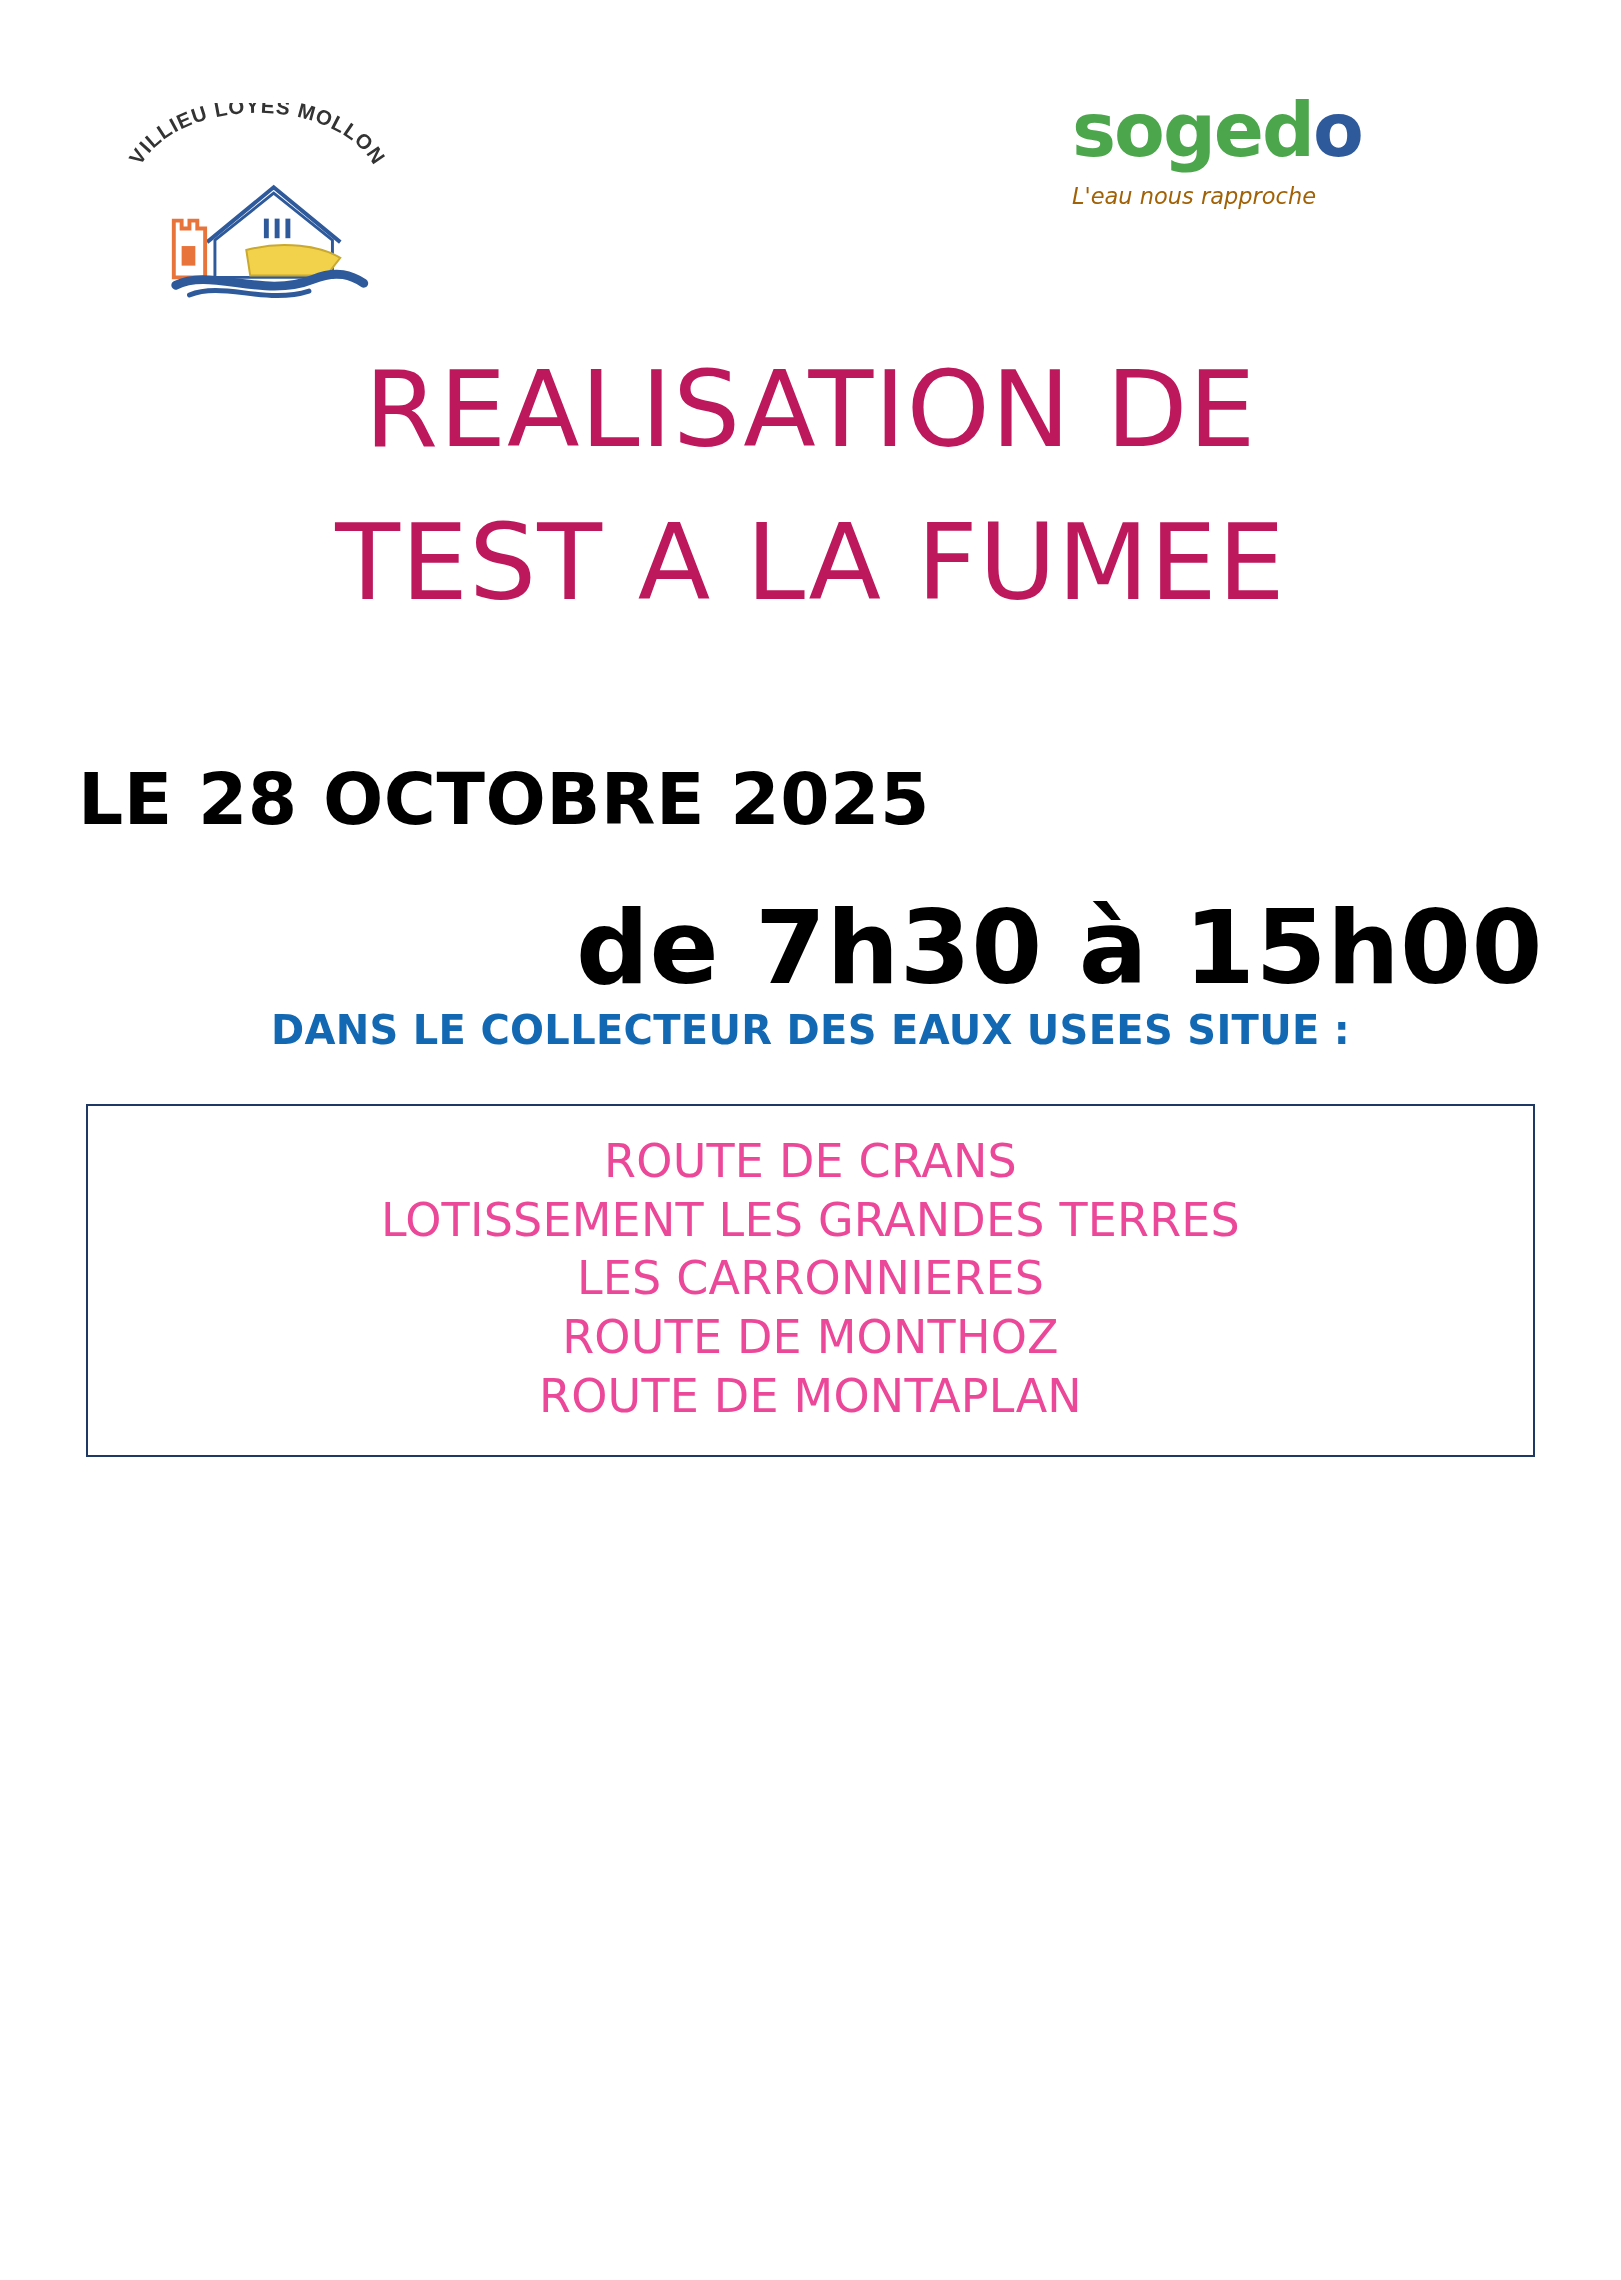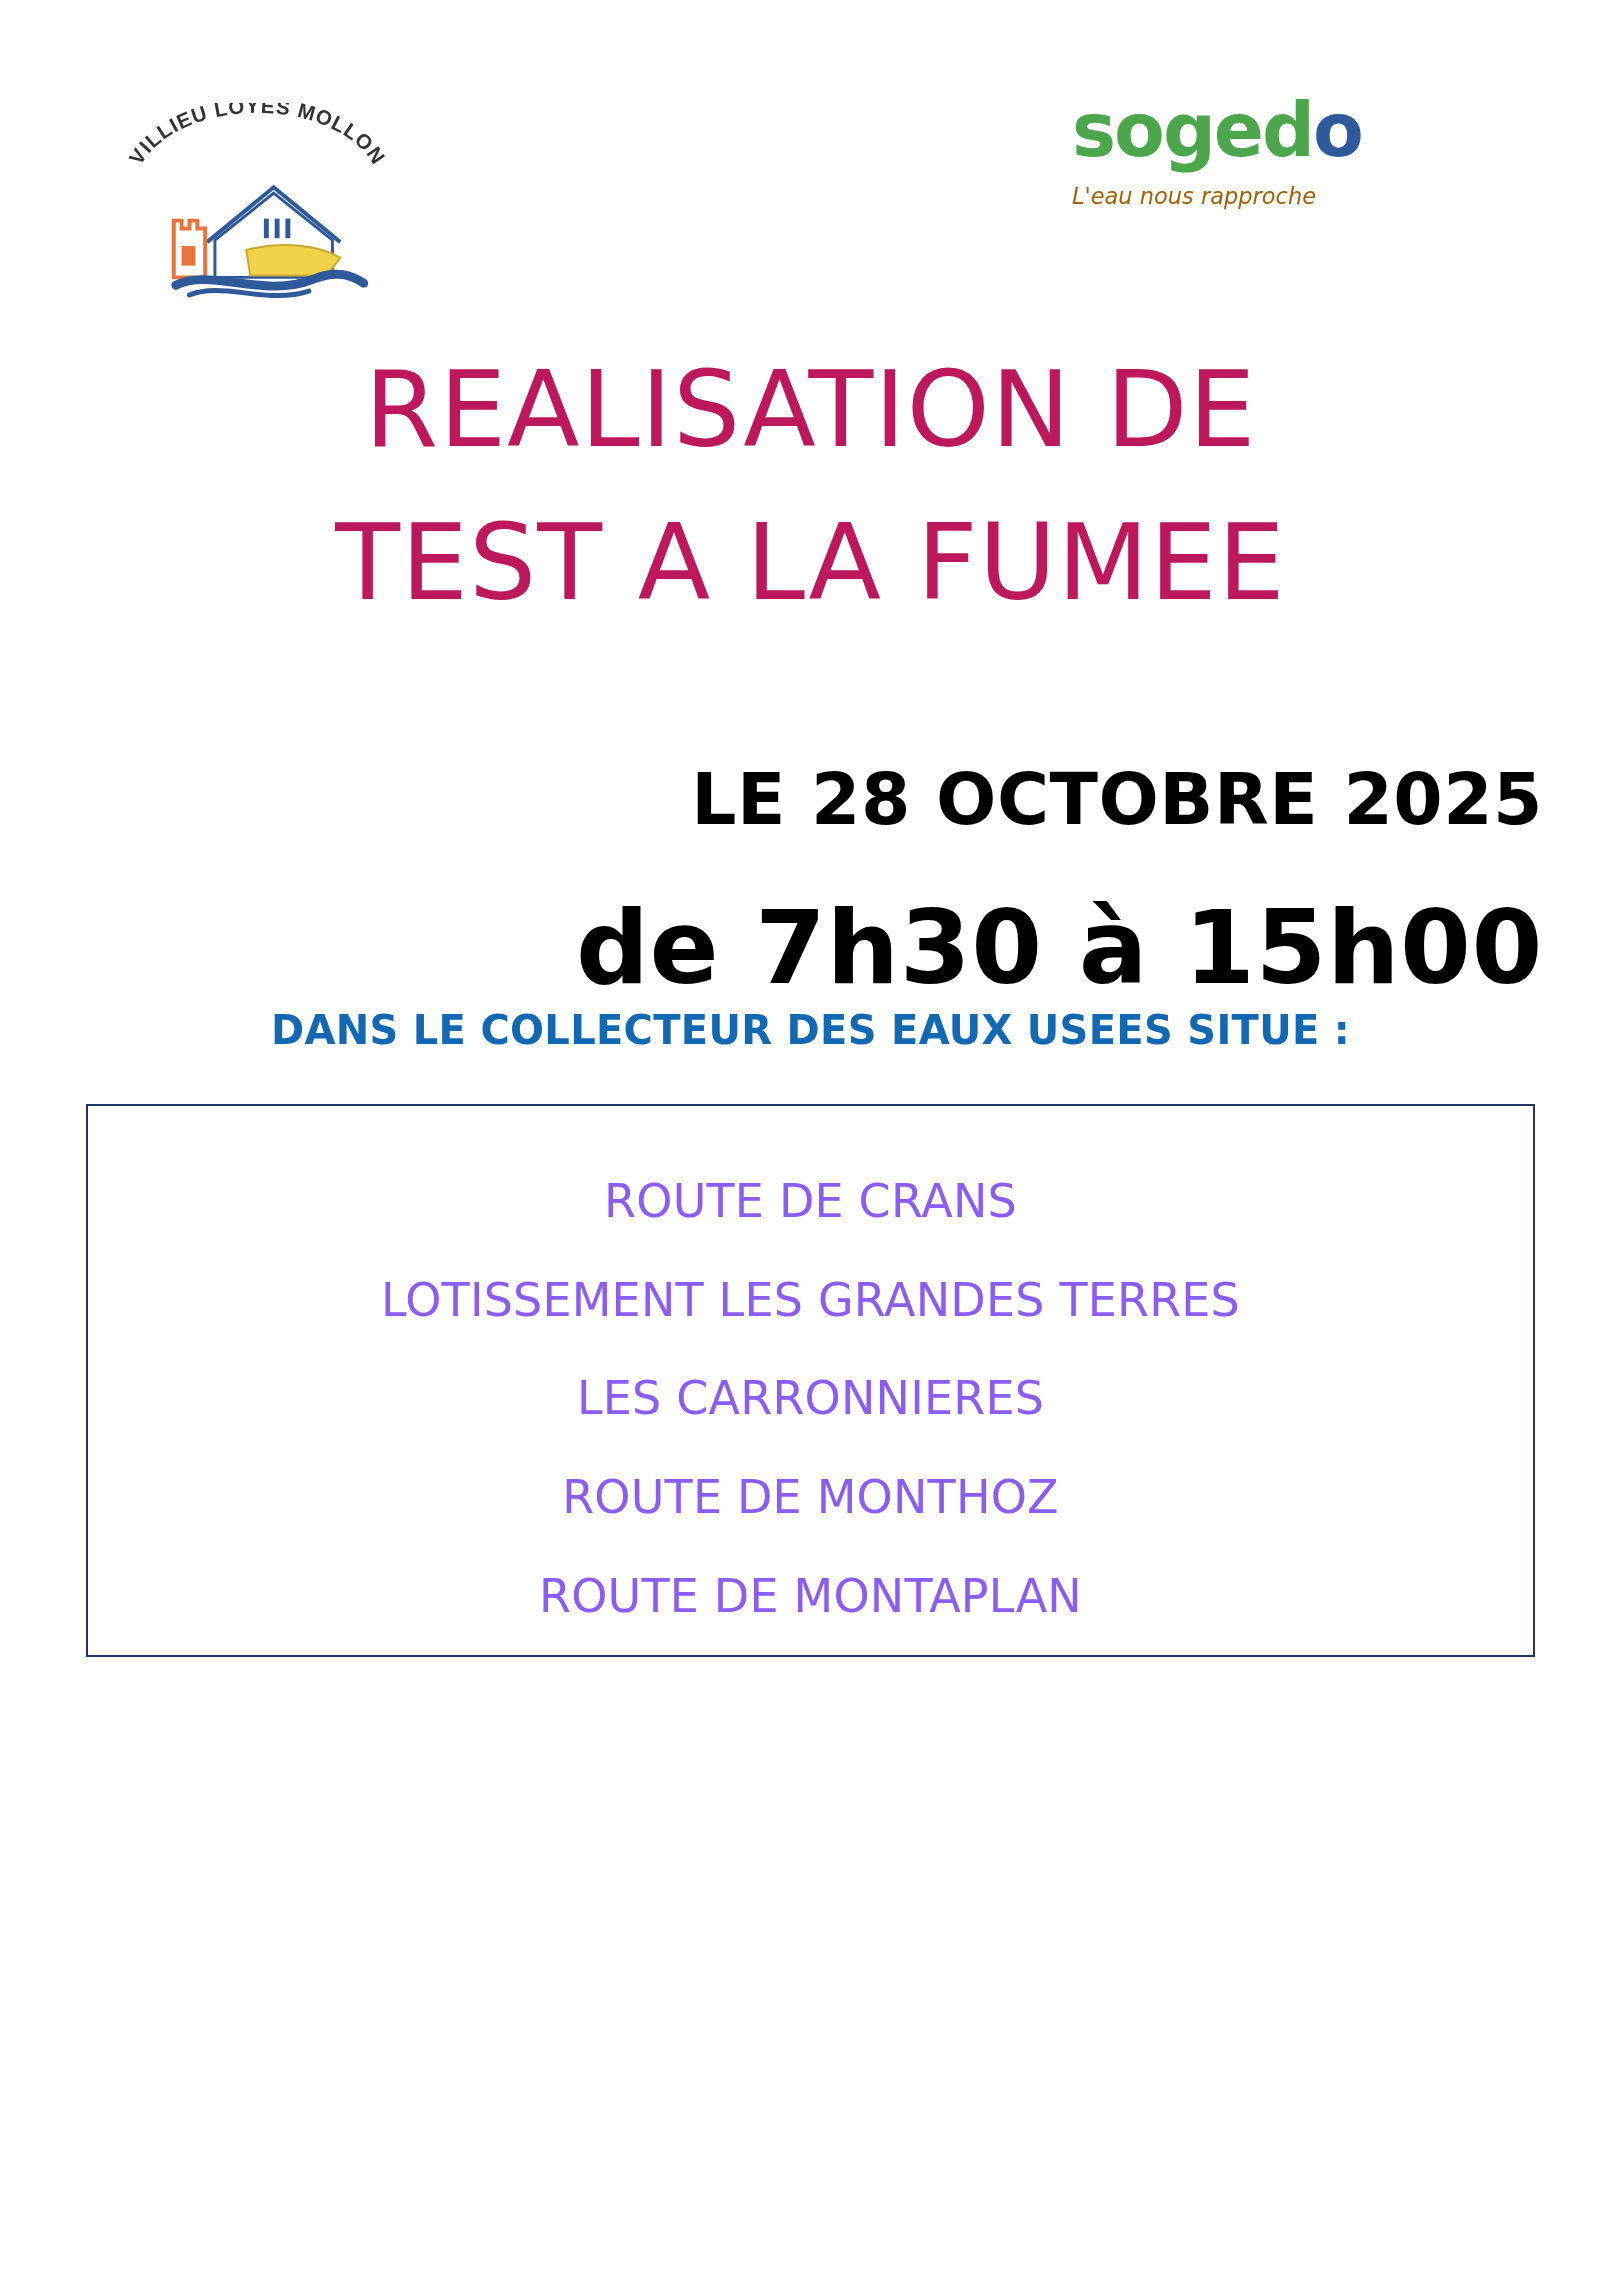--- a/index.html
+++ b/index.html
@@ -83,21 +83,21 @@
     font-size: 106px;
     line-height: 1.45;
     color: #be185d;
     letter-spacing: 1px;
     white-space: nowrap;
   }
 
   
   .date-line {
     margin-top: 118px;
-    text-align: right;
+    text-align: left;
     font-family: "DejaVu Sans", sans-serif;
     font-weight: bold;
     font-size: 71px;
     color: #000000;
     letter-spacing: 0.5px;
   }
   .time-line {
     margin-top: 47px;
     text-align: right;
     font-family: "DejaVu Sans", sans-serif;
@@ -121,23 +121,22 @@
   .locations-box {
     margin: 51px 7.8px 0 7.8px;
     border: 2px solid #1F3864;
     padding: 25.5px 19.6px 29px 19.6px;
     text-align: center;
   }
   .location-item {
     font-family: "DejaVu Sans", sans-serif;
     font-size: 46px;
     line-height: 1.28;
-    color: #8b5cf6;
+    color: #ec4899;
     letter-spacing: 0.2px;
-    margin-top: 40px;
   }
 </style>
 </head>
 <body>
 
 <div class="page">
 
   <div class="header">
 
     <div class="commune-logo">

